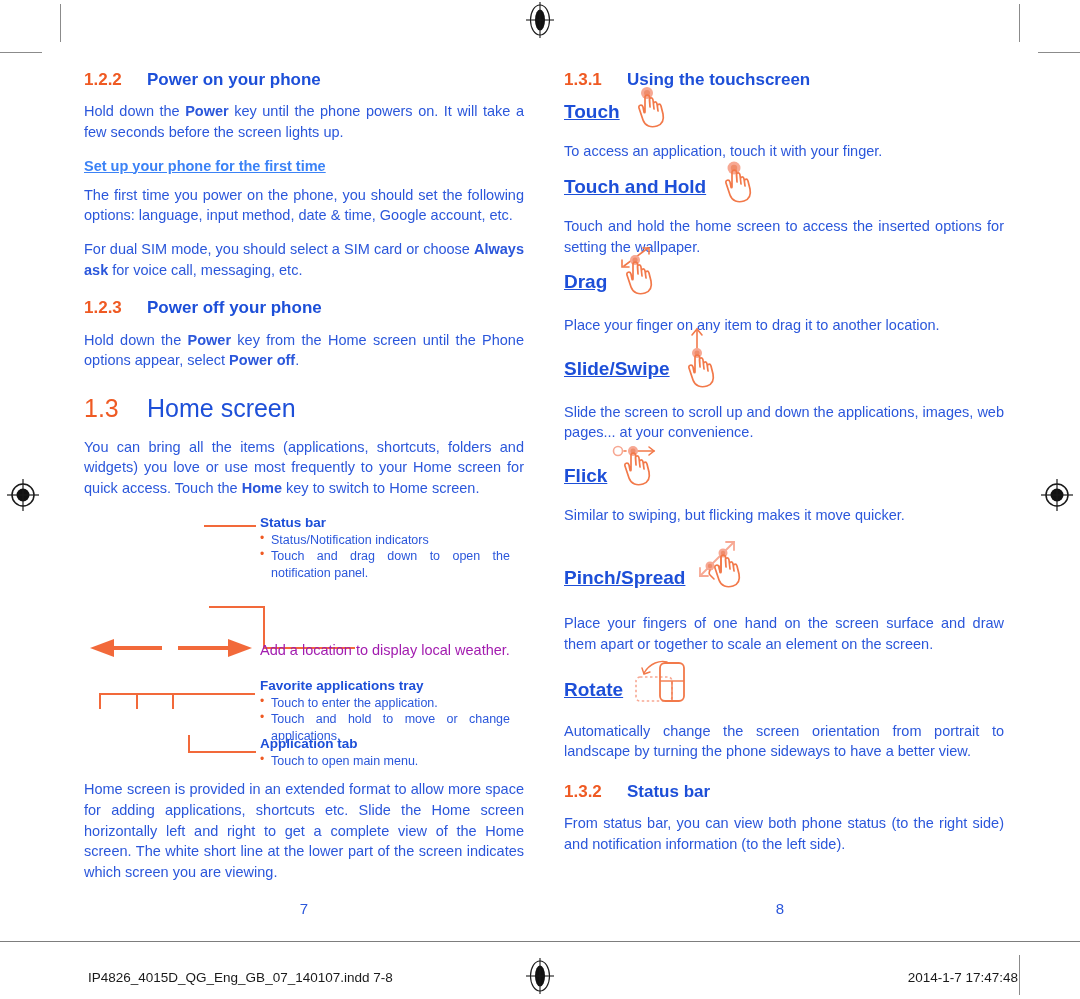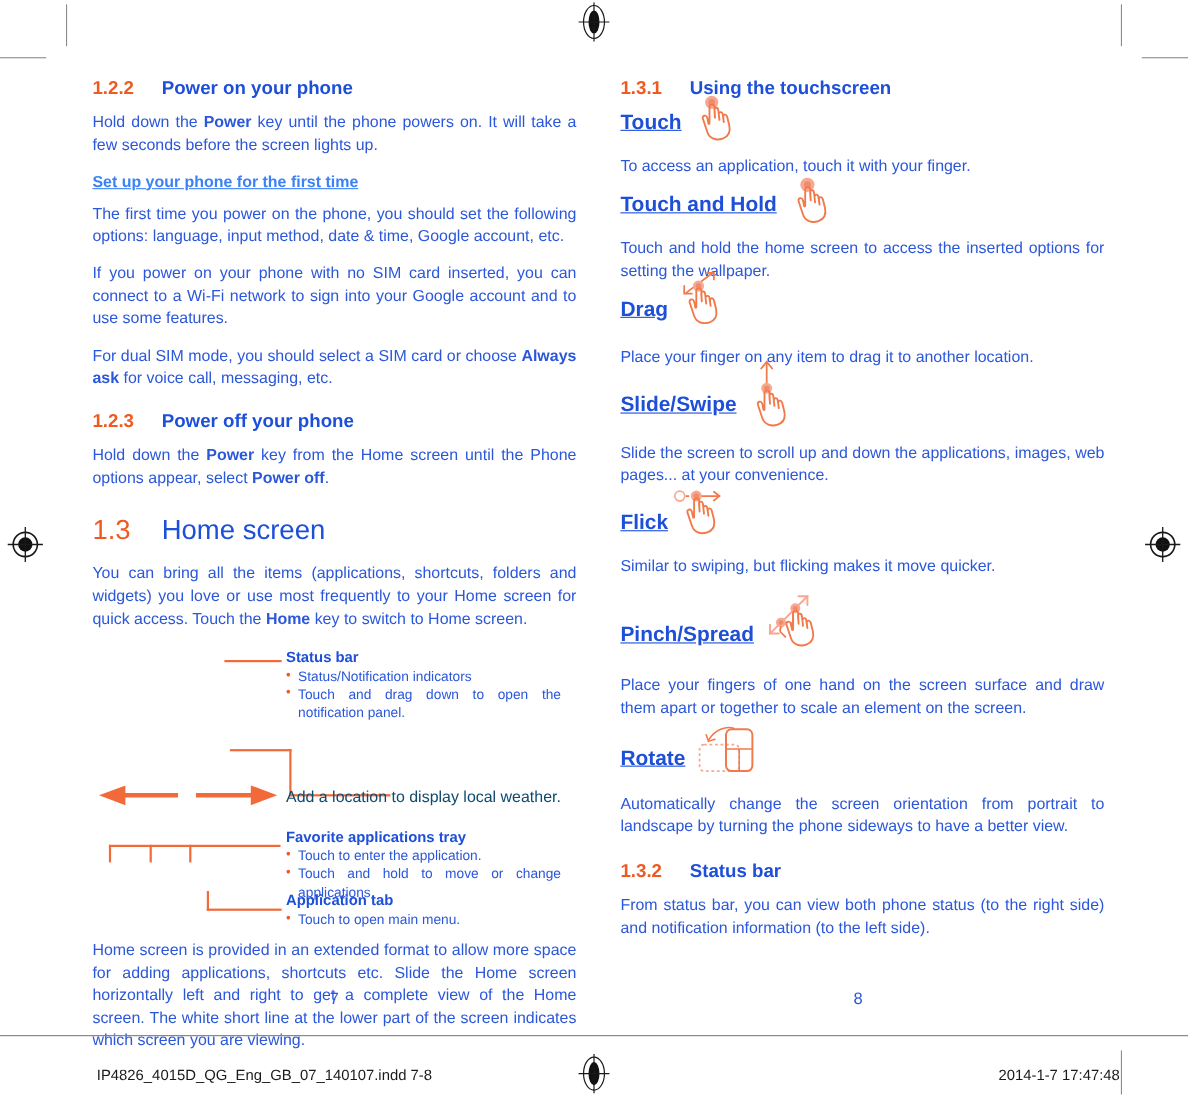--- a/index.html
+++ b/index.html
@@ -144,21 +144,21 @@
   }
   .callout-list li::before {
     content: "\2022";
     position: absolute;
     left: 0;
     top: -1px;
     color: #ef5a23;
     font-size: 12px;
   }
   .callout-plain {
-    color: #0c4a6e;
+    color: #a21caf;
     font-size: 14.5px;
     line-height: 1.3;
     margin: 0;
   }
   .rule {
     position: absolute;
     background: #f2693a;
   }
   .rule.h { height: 2px; }
   .rule.v { width: 2px; }
@@ -227,21 +227,20 @@
     <span class="ttl">Power on your phone</span>
   </div>
 
   <p class="body">Hold down the <b>Power</b> key until the phone powers on. It will take a few seconds before the screen lights up.</p>
 
   <div>
     <span class="lead-in">Set up your phone for the first time</span>
   </div>
 
   <p class="body">The first time you power on the phone, you should set the following options: language, input method, date &amp; time, Google account, etc.</p>
-  <p class="body">If you power on your phone with no SIM card inserted, you can connect to a Wi-Fi network to sign into your Google account and to use some features.</p>
   <p class="body">For dual SIM mode, you should select a SIM card or choose <b>Always ask</b> for voice call, messaging, etc.</p>
 
   <div class="h-sub" style="margin-top:18px;">
     <span class="num">1.2.3</span>
     <span class="ttl">Power off your phone</span>
   </div>
 
   <p class="body">Hold down the <b>Power</b> key from the Home screen until the Phone options appear, select <b>Power off</b>.</p>
 
   <div class="h-main">

